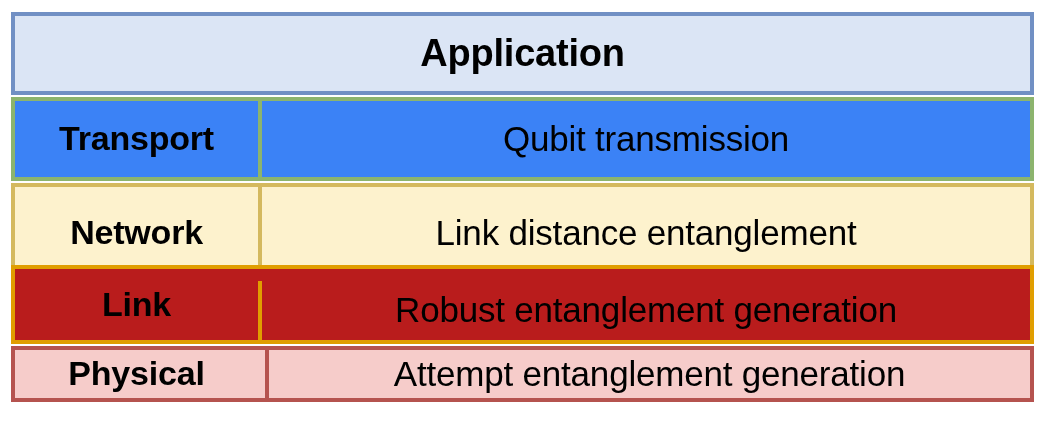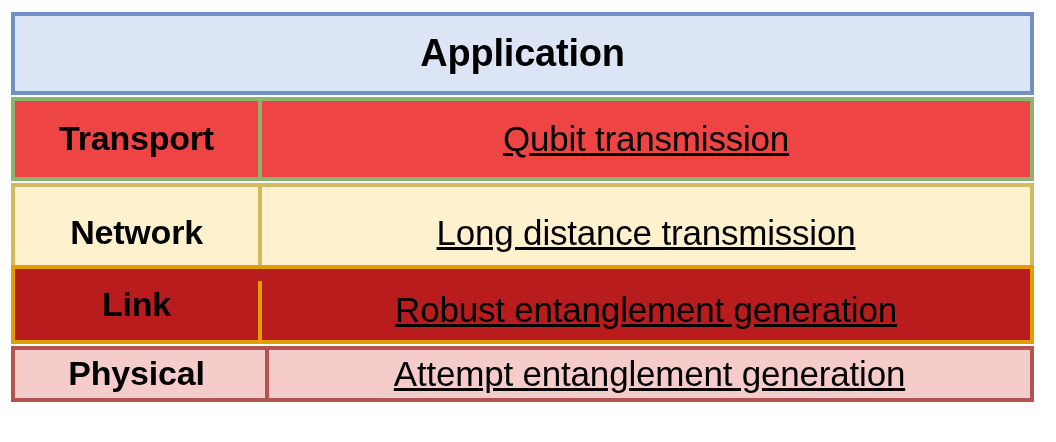--- a/index.html
+++ b/index.html
@@ -65,47 +65,46 @@
     letter-spacing: -0.2px;
   }
 
   .cell-desc {
     flex: 1 1 auto;
     font-weight: normal;
     font-size: 35px;
     letter-spacing: -0.2px;
     border-left-style: solid;
     border-left-width: 4px;
-    text-decoration: underline;
   }
 
   .cell-full {
     flex: 1 1 auto;
     font-weight: bold;
     font-size: 38px;
     letter-spacing: -0.2px;
   }
 </style>
 </head>
 <body>
 
 <div id="stack-diagram">
 
   <div class="stack-row row-application" style="border-color: rgb(113, 144, 196); background-color: rgb(219, 229, 245);">
     <div class="cell cell-full">Application</div>
   </div>
 
-  <div class="stack-row row-transport" style="border-color: rgb(140, 180, 110); background-color: #ef4444;">
+  <div class="stack-row row-transport" style="border-color: rgb(140, 180, 110); background-color: #3b82f6;">
     <div class="cell cell-layer">Transport</div>
     <div class="cell cell-desc" style="border-left-color: rgb(140, 180, 110);">Qubit transmission</div>
   </div>
 
   <div class="stack-row row-network" style="border-color: rgb(212, 185, 94); background-color: rgb(253, 242, 205);">
     <div class="cell cell-layer">Network</div>
-    <div class="cell cell-desc" style="border-left-color: rgb(212, 185, 94);">Long distance transmission</div>
+    <div class="cell cell-desc" style="border-left-color: rgb(212, 185, 94);">Link distance entanglement</div>
   </div>
 
   <div class="stack-row row-link" style="border-color: rgb(224, 158, 0); background-color: #b91c1c;">
     <div class="cell cell-layer">Link</div>
     <div class="cell cell-desc" style="border-left-color: rgb(224, 158, 0); margin-top: 12px;">Robust entanglement generation</div>
   </div>
 
   <div class="stack-row row-physical" style="border-color: rgb(181, 83, 79); background-color: rgb(246, 204, 202);">
     <div class="cell cell-layer">Physical</div>
     <div class="cell cell-desc" style="border-left-color: rgb(181, 83, 79); margin-left: 7px;">Attempt entanglement generation</div>

